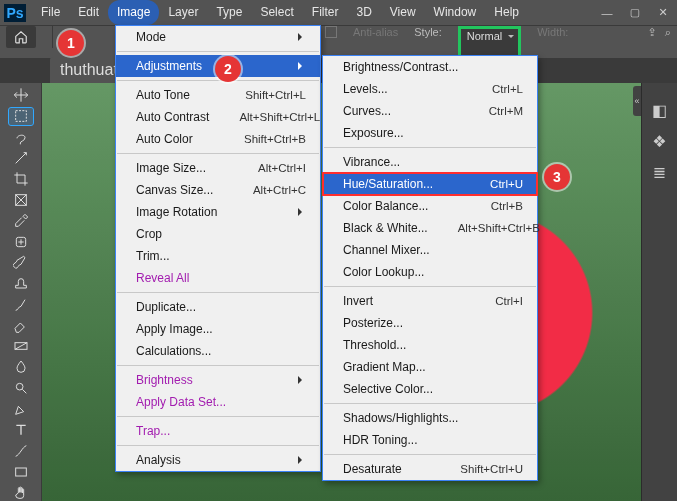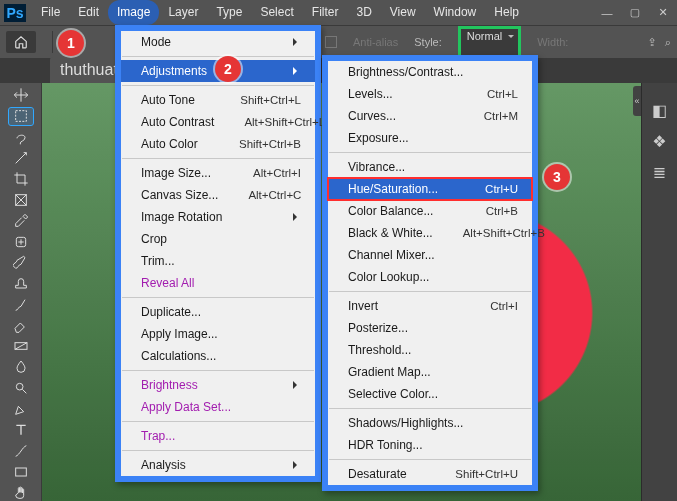--- a/index.html
+++ b/index.html
@@ -7,21 +7,21 @@
 
   
   .menubar { height: 25px; background: #535353; display: flex; align-items: center; color: #e6e6e6; font-size: 12px; }
   .ps-badge { width: 22px; height: 18px; background: #001e36; color: #31a8ff; display: flex; align-items: center; justify-content: center; font-weight: bold; border-radius: 0; margin: 0 6px 0 4px; font-size: 14px; }
   .menubar .mitem { padding: 0 9px; line-height: 25px; cursor: default; }
   .menubar .mitem.active { background: #2b5fb3; color: #fff; border-radius: 12px; }
   .win-controls { margin-left: auto; display: flex; }
   .win-controls div { width: 28px; height: 25px; display: flex; align-items: center; justify-content: center; color: #ccc; font-size: 11px; }
 
   
-  .optbar { height: 34px; background: #535353; border-top: 1px solid #3a3a3a; border-bottom: 1px solid #3a3a3a; display: flex; align-items: center; color: #bbb; font-size: 11px; padding: 0 6px; gap: 16px; }
+  .optbar { height: 34px; background: #535353; border-top: 1px solid #3a3a3a; border-bottom: 1px solid #3a3a3a; display: flex; color: #bbb; font-size: 11px; padding: 0 6px; gap: 16px; }
   .home-icon { width: 30px; height: 22px; background: #3a3a3a; border-radius: 2px; display: flex; align-items: center; justify-content: center; color: #ddd; }
   .opt-sep { width: 1px; height: 22px; background: #3a3a3a; }
   .opt-check { width: 12px; height: 12px; border: 1px solid #777; }
   .style-sel { background: #3a3a3a; color: #ddd; padding: 1px 16px 14px 6px; border: 3px solid #22c55e; font-size: 11px; position: relative; }
   .style-sel:after { content: ""; position: absolute; right: 4px; top: 6px; border: 3px solid transparent; border-top-color: #bbb; }
   .optbar .faded { color: #777; }
   .opt-right { margin-left: auto; display: flex; gap: 8px; }
   .opt-right div { color: #bbb; }
 
   
@@ -39,21 +39,21 @@
     radial-gradient(circle at 75% 55%, #ff2e4a 0 100px, transparent 102px),
     radial-gradient(circle at 60% 25%, #ff5a7a 0 55px, transparent 57px),
     linear-gradient(#6aa06a, #3a6a3a);
     filter: brightness(0.95);
   }
   .panel-dock { width: 36px; background: #424242; display: flex; flex-direction: column; align-items: center; gap: 12px; padding-top: 18px; border-left: 1px solid #2b2b2b; }
   .panel-dock .picon { color: #ccc; }
   .panel-arrow { position:absolute; right:36px; top:86px; width:8px; height:30px; background:#424242; display:flex; align-items:center; justify-content:center; color:#ccc; font-size:9px; border-top-left-radius:3px; border-bottom-left-radius:3px;}
 
   
-  .menu { position: absolute; background: #f0f0f0; border: 6px solid #3b82f6; font-size: 12px; color: #1a1a1a; box-shadow: 2px 3px 6px rgba(0,0,0,0.35); }
+  .menu { position: absolute; background: #f0f0f0; border: 1px solid #3b82f6; font-size: 12px; color: #1a1a1a; box-shadow: 2px 3px 6px rgba(0,0,0,0.35); }
   .menu-row { display: flex; align-items: center; padding: 3px 14px 3px 20px; white-space: nowrap; line-height: 16px; }
   .menu-row .lbl { flex: 1; padding-right: 30px; }
   .menu-row .sc { color: #333; font-size: 11.5px; }
   .menu-row.sub:after { content: ""; margin-left: 8px; border: 4px solid transparent; border-left-color: #333; }
   .menu-row.hl { background: #2b66cc; color: #fff; }
   .menu-row.hl .sc { color: #fff; }
   .menu-row.hl.sub:after { border-left-color: #fff; }
   .menu-row.disabled { color: #a21caf; }
   .menu-sep { height: 1px; background: #c8c8c8; margin: 3px 1px; }
 

